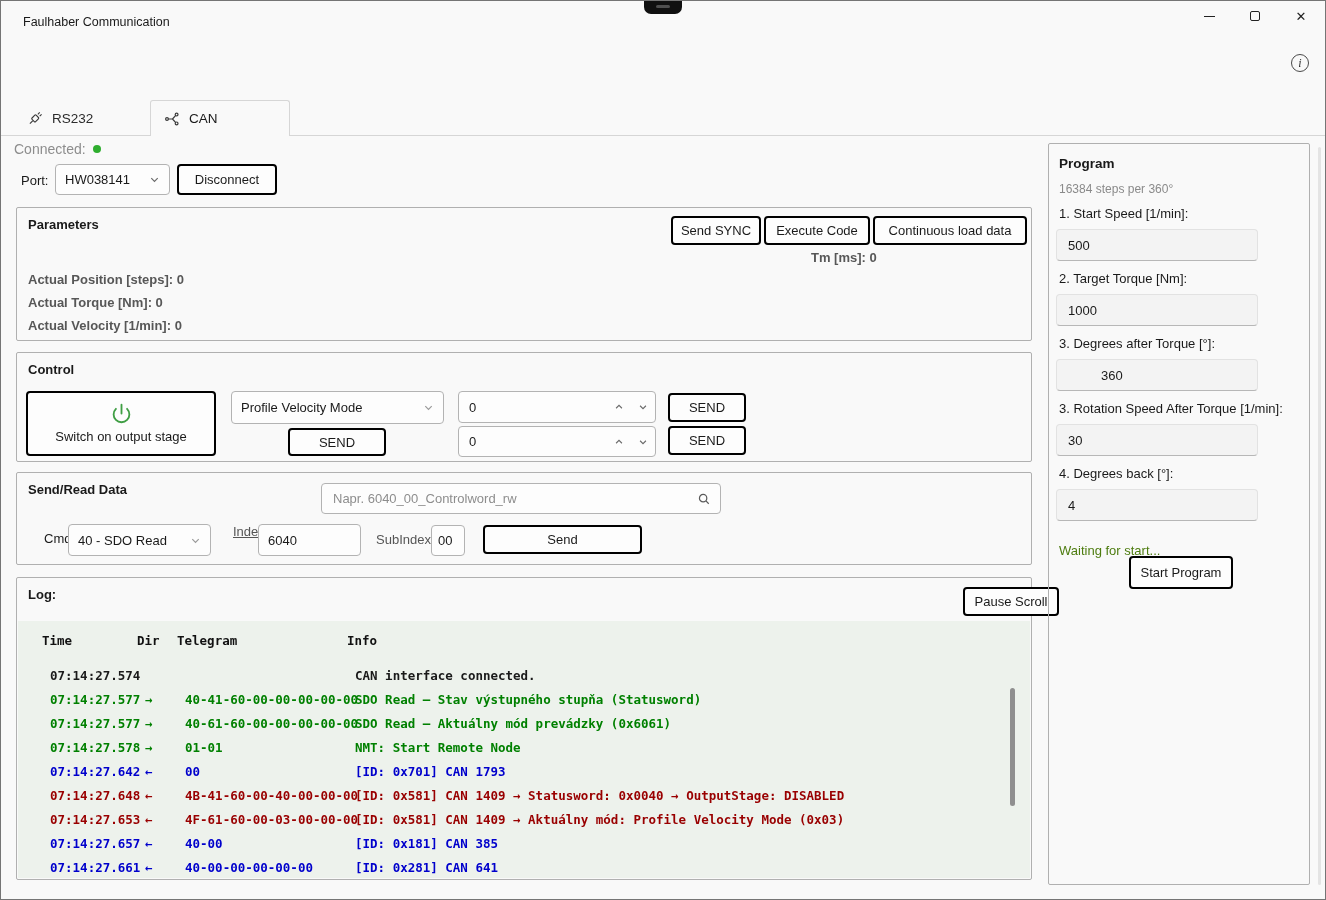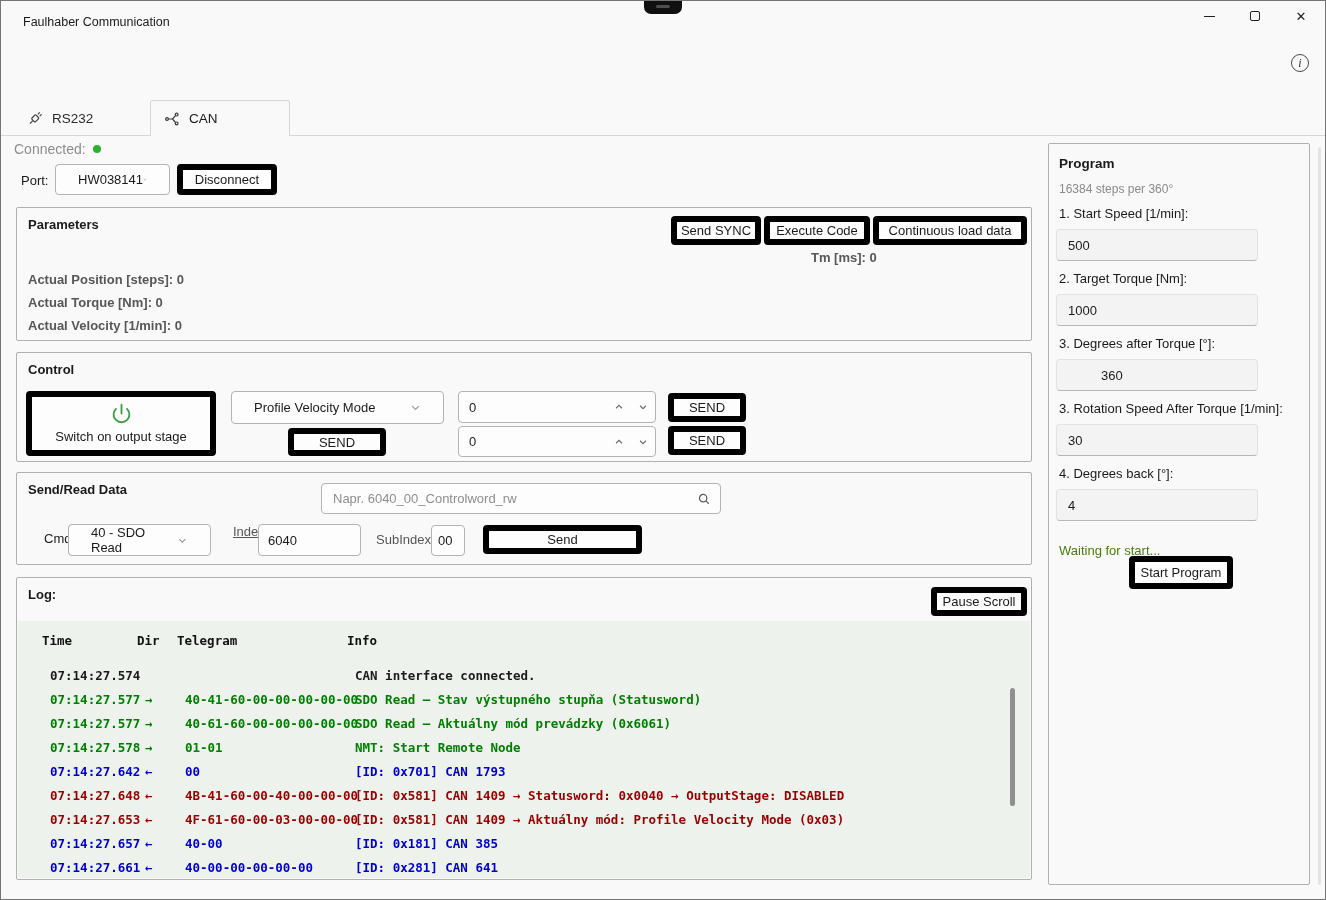--- a/index.html
+++ b/index.html
@@ -29,25 +29,25 @@
   .tab-rs232 { left:16px; top:101px; height:34px; padding:0 12px; color:#2c2c2c; }
   .tab-can { left:150px; top:100px; width:140px; height:36px; padding:0 13px; background:#f9f9f9;
     border:1px solid #d6d6d6; border-bottom:none; border-radius:3px 3px 0 0; z-index:2; }
   .tab svg { flex:0 0 auto; }
 
   
   .connected { position:absolute; left:14px; top:141px; color:#8d8d8d; font-size:14px; display:flex; align-items:center; gap:7px; }
   .dot { width:8px; height:8px; border-radius:50%; background:#2fae2f; display:inline-block; }
   .port-label { position:absolute; left:21px; top:173px; }
   .select { background:#fdfdfd; border:1px solid #b3b3b3; border-radius:4px; display:flex; align-items:center;
-    justify-content:space-between; padding:0 22px; }
+    justify-content:space-between; padding:0 9px; }
   .port-select { position:absolute; left:55px; top:164px; width:115px; height:31px; }
 
   
-  .btn { background:#fdfdfd; border:6px solid #000000; border-radius:4px; display:flex; align-items:center;
+  .btn { background:#fdfdfd; border:2px solid #000000; border-radius:4px; display:flex; align-items:center;
     justify-content:center; font-size:13px; color:#1a1a1a; position:absolute; cursor:default; }
   .tinput { background:#fdfdfd; border:1px solid #b3b3b3; border-radius:4px; padding:0 9px; font-size:13px;
     font-family:"Liberation Sans", sans-serif; color:#1a1a1a; position:absolute; outline:none; }
   .box { position:absolute; border:1px solid #b0b0b0; border-radius:2px; }
   .box-title { position:absolute; left:11px; top:9px; font-weight:bold; font-size:13px; }
 
   
   #params { left:16px; top:207px; width:1016px; height:134px; }
   .param-label { position:absolute; font-weight:bold; color:#575757; }
 
@@ -219,21 +219,21 @@
   </div>
   <span class="field-label" style="left:206px; top:51px;text-decoration:underline;">Index</span>
   <input class="tinput" style="left: 241px; top: 51px; width: 103px; height: 32px;" value="6040">
   <span class="field-label" style="left:349px; top:59px;">SubIndex</span>
   <input class="tinput" style="left: 414px; top: 52px; width: 34px; height: 31px; padding: 0px 6px;" value="00">
   <div class="btn" style="left:466px; top:52px; width:159px; height:29px;">Send</div>
 </div>
 
 <div class="box" id="logbox">
   <span class="box-title">Log:</span>
-  <div class="btn" style="left:914px; top:9px; width:96px; height:29px;">Pause Scroll</div>
+  <div class="btn" style="left:946px; top:9px; width:96px; height:29px;">Pause Scroll</div>
   <div class="log-area">
     <div class="log-grid log-head">
       <span>Time</span>
       <span>Dir</span>
       <span>Telegram</span>
       <span>Info</span>
     </div>
     <div class="log-rows">
         <div class="log-row" style="color: rgb(26, 26, 26);">
           <span>07:14:27.574</span>

